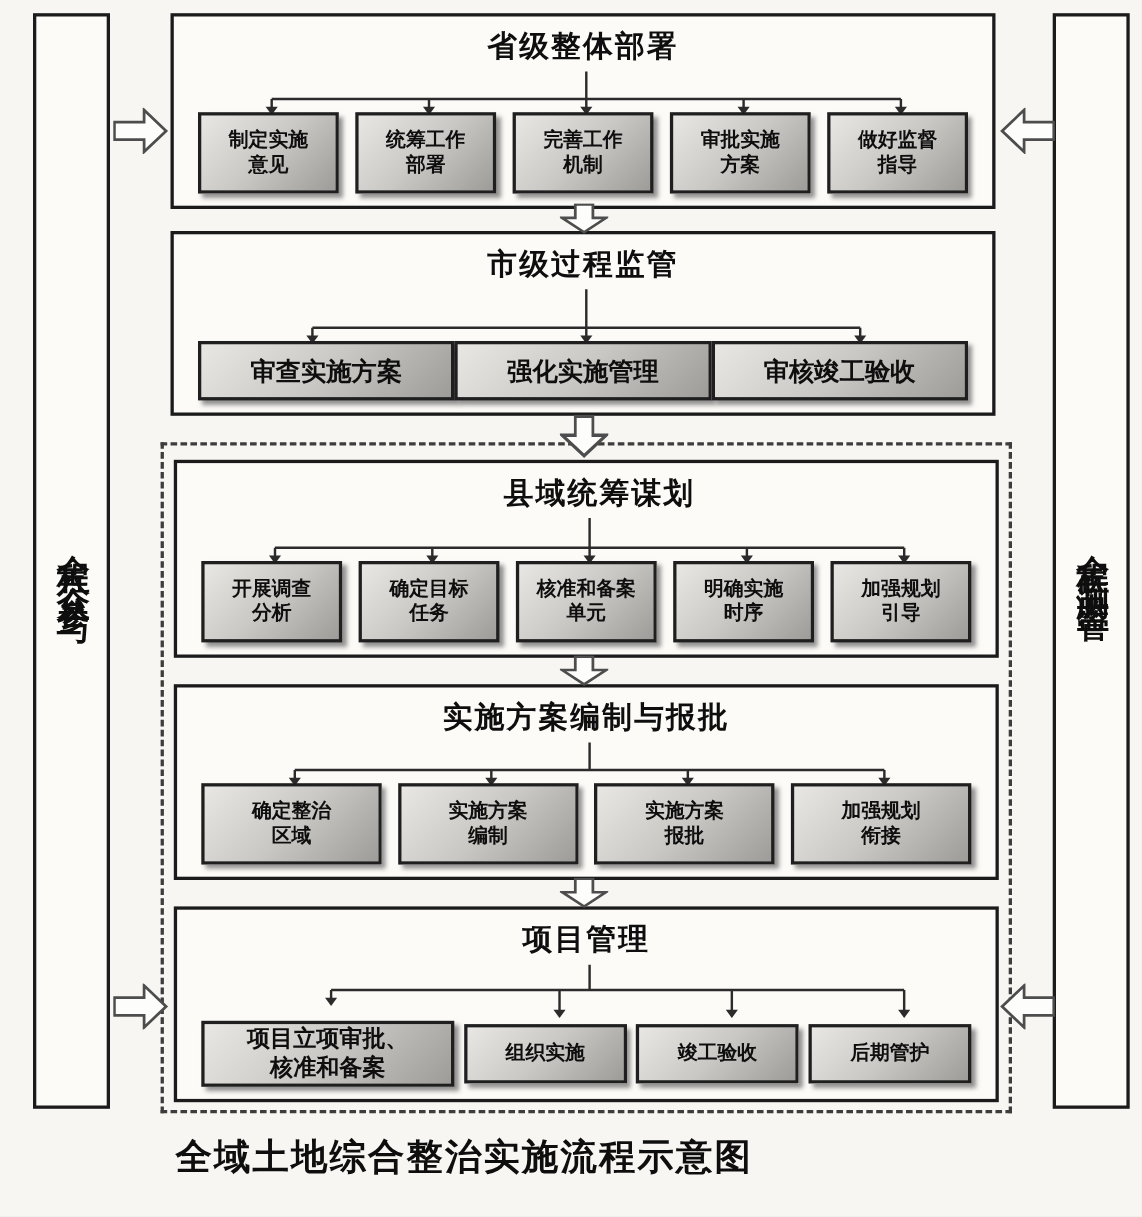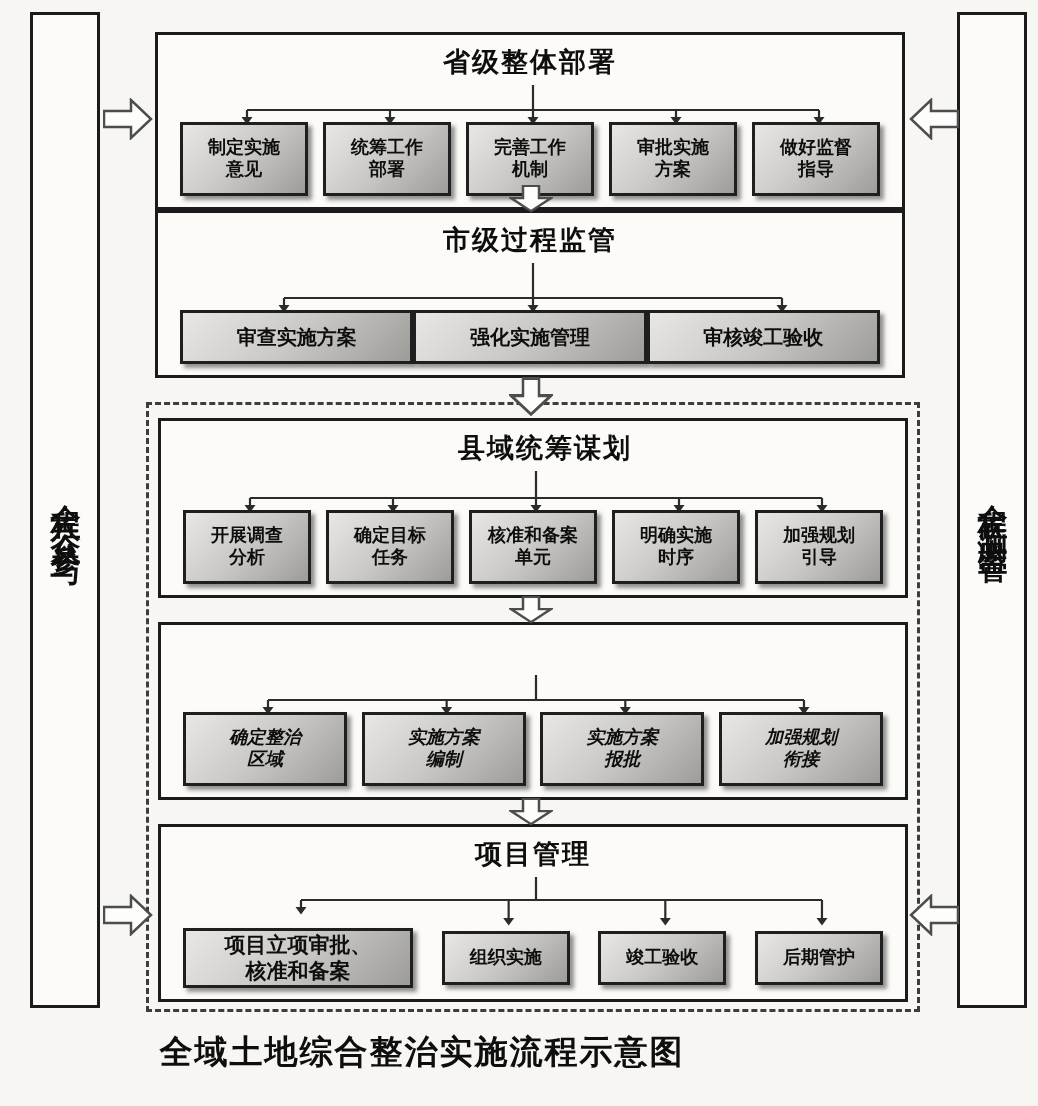--- a/index.html
+++ b/index.html
@@ -12,42 +12,42 @@
   body{font-family:"Liberation Sans","DejaVu Sans",sans-serif;color:var(--text);}
   .canvas{position:relative;width:1038px;height:1106px;background:var(--page-bg);overflow:hidden;}
 
   .side-bar{position:absolute;top:12px;width:70px;height:996px;background:var(--panel-bg);
     border:3px solid var(--panel-border);display:flex;align-items:center;justify-content:center;}
   .side-bar.left{left:30px;} .side-bar.right{left:957px;}
   .vtext{writing-mode:vertical-rl;text-orientation:upright;font-size:30px;font-weight:bold;
     letter-spacing:10px;color:var(--text);}
 
   .stage{position:absolute;width:750px;background:var(--panel-bg);border:3px solid var(--panel-border);}
-  .s1{left:155px;top:12px;height:178px;margin-top:20px;}
+  .s1{left:155px;top:12px;height:178px;}
   .s2{left:155px;top:210px;height:168px;}
   .s3{left:158px;top:418px;height:180px;padding-left:24px;}
   .s4{left:158px;top:622px;height:178px;}
   .s5{left:158px;top:824px;height:178px;}
 
   .dashed-group{position:absolute;left:146px;top:402px;width:774px;height:610px;
     border:3px dashed #3d3d3d;background:transparent;}
 
   .stage-title-row{text-align:center;padding-top:9px;}
   .stage-title{display:inline-block;font-size:27px;font-weight:bold;letter-spacing:2px;color:var(--text);}
 
   .boxes{position:absolute;left:0;right:0;bottom:11px;display:flex;justify-content:space-between;
     align-items:center;padding:0 22px;}
   .subbox{background:linear-gradient(135deg,var(--box-fill-light) 0%,var(--box-fill-mid) 50%,var(--box-fill-dark) 100%);
     border:3px solid var(--box-border);box-shadow:4px 4px 4px rgba(40,40,40,.5);
     display:flex;align-items:center;justify-content:center;text-align:center;
     font-weight:bold;font-size:18px;line-height:1.22;white-space:pre-line;color:var(--text);}
   .s1 .subbox,.s3 .subbox{width:128px;height:74px;}
-  .s2 .subbox{width:238px;height:54px;font-size:20px;}
-  .s4 .subbox{width:164px;height:74px;font-style:italic;}
-  .s5 .subbox{width:128px;height:54px;}
+  .s2 .subbox{width:238px;height:54px;font-size:23px;}
+  .s4 .subbox{width:164px;height:74px;}
+  .s5 .subbox{width:148px;height:54px;}
   .s5 .subbox.wide{width:230px;height:60px;font-size:21px;}
 
   svg.connectors{position:absolute;left:0;top:0;width:100%;height:100%;overflow:visible;pointer-events:none;}
 
   .hollow-arrow{position:absolute;}
   .hollow-arrow svg{display:block;width:100%;height:100%;}
   .down1{left:509px;top:185px;width:44px;height:28px;}
   .down2{left:509px;top:377px;width:44px;height:40px;}
   .down3{left:509px;top:596px;width:44px;height:28px;}
   .down4{left:509px;top:798px;width:44px;height:28px;}
@@ -145,20 +145,23 @@
   </div>
 
   <div class="stage s4">
     <svg class="connectors">
         <path d="M 375 50 L 375 75 M 107 75 L 642.96875 75 M 107 75 L 107 83 M 285.65625 75 L 285.65625 83 M 464.3125 75 L 464.3125 83 M 642.96875 75 L 642.96875 83" fill="none" stroke="#2b2b2b" stroke-width="2.2"></path>
         <polygon points="101.5,82 112.5,82 107,89.5" fill="#2b2b2b"></polygon>
         <polygon points="280.15625,82 291.15625,82 285.65625,89.5" fill="#2b2b2b"></polygon>
         <polygon points="458.8125,82 469.8125,82 464.3125,89.5" fill="#2b2b2b"></polygon>
         <polygon points="637.46875,82 648.46875,82 642.96875,89.5" fill="#2b2b2b"></polygon>
       </svg>
+    <div class="stage-title-row">
+      <span class="stage-title">实施方案编制与报批</span>
+    </div>
     <div class="boxes">
       <div class="subbox">确定整治
 区域</div>
       <div class="subbox">实施方案
 编制</div>
       <div class="subbox">实施方案
 报批</div>
       <div class="subbox">加强规划
 衔接</div>
     </div>

